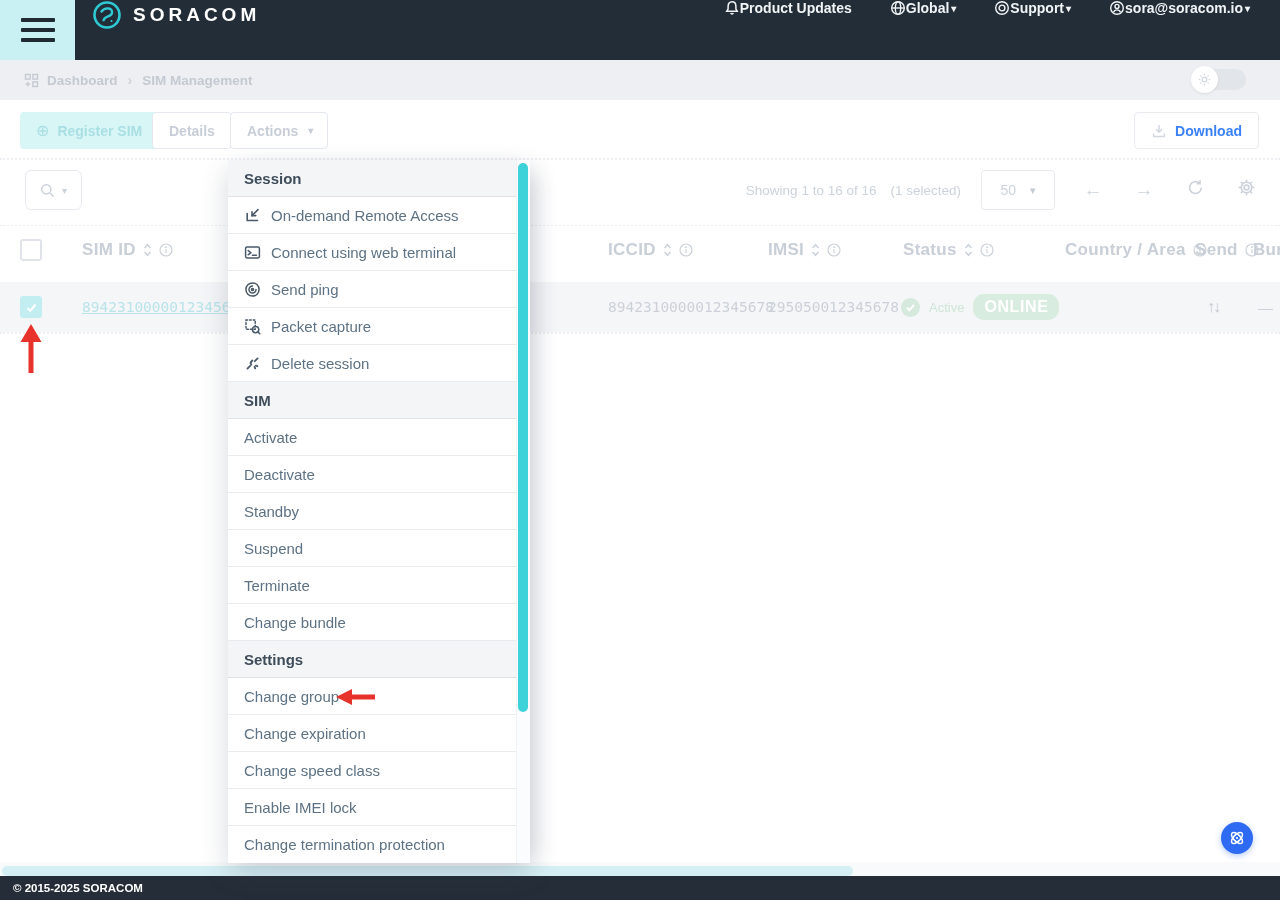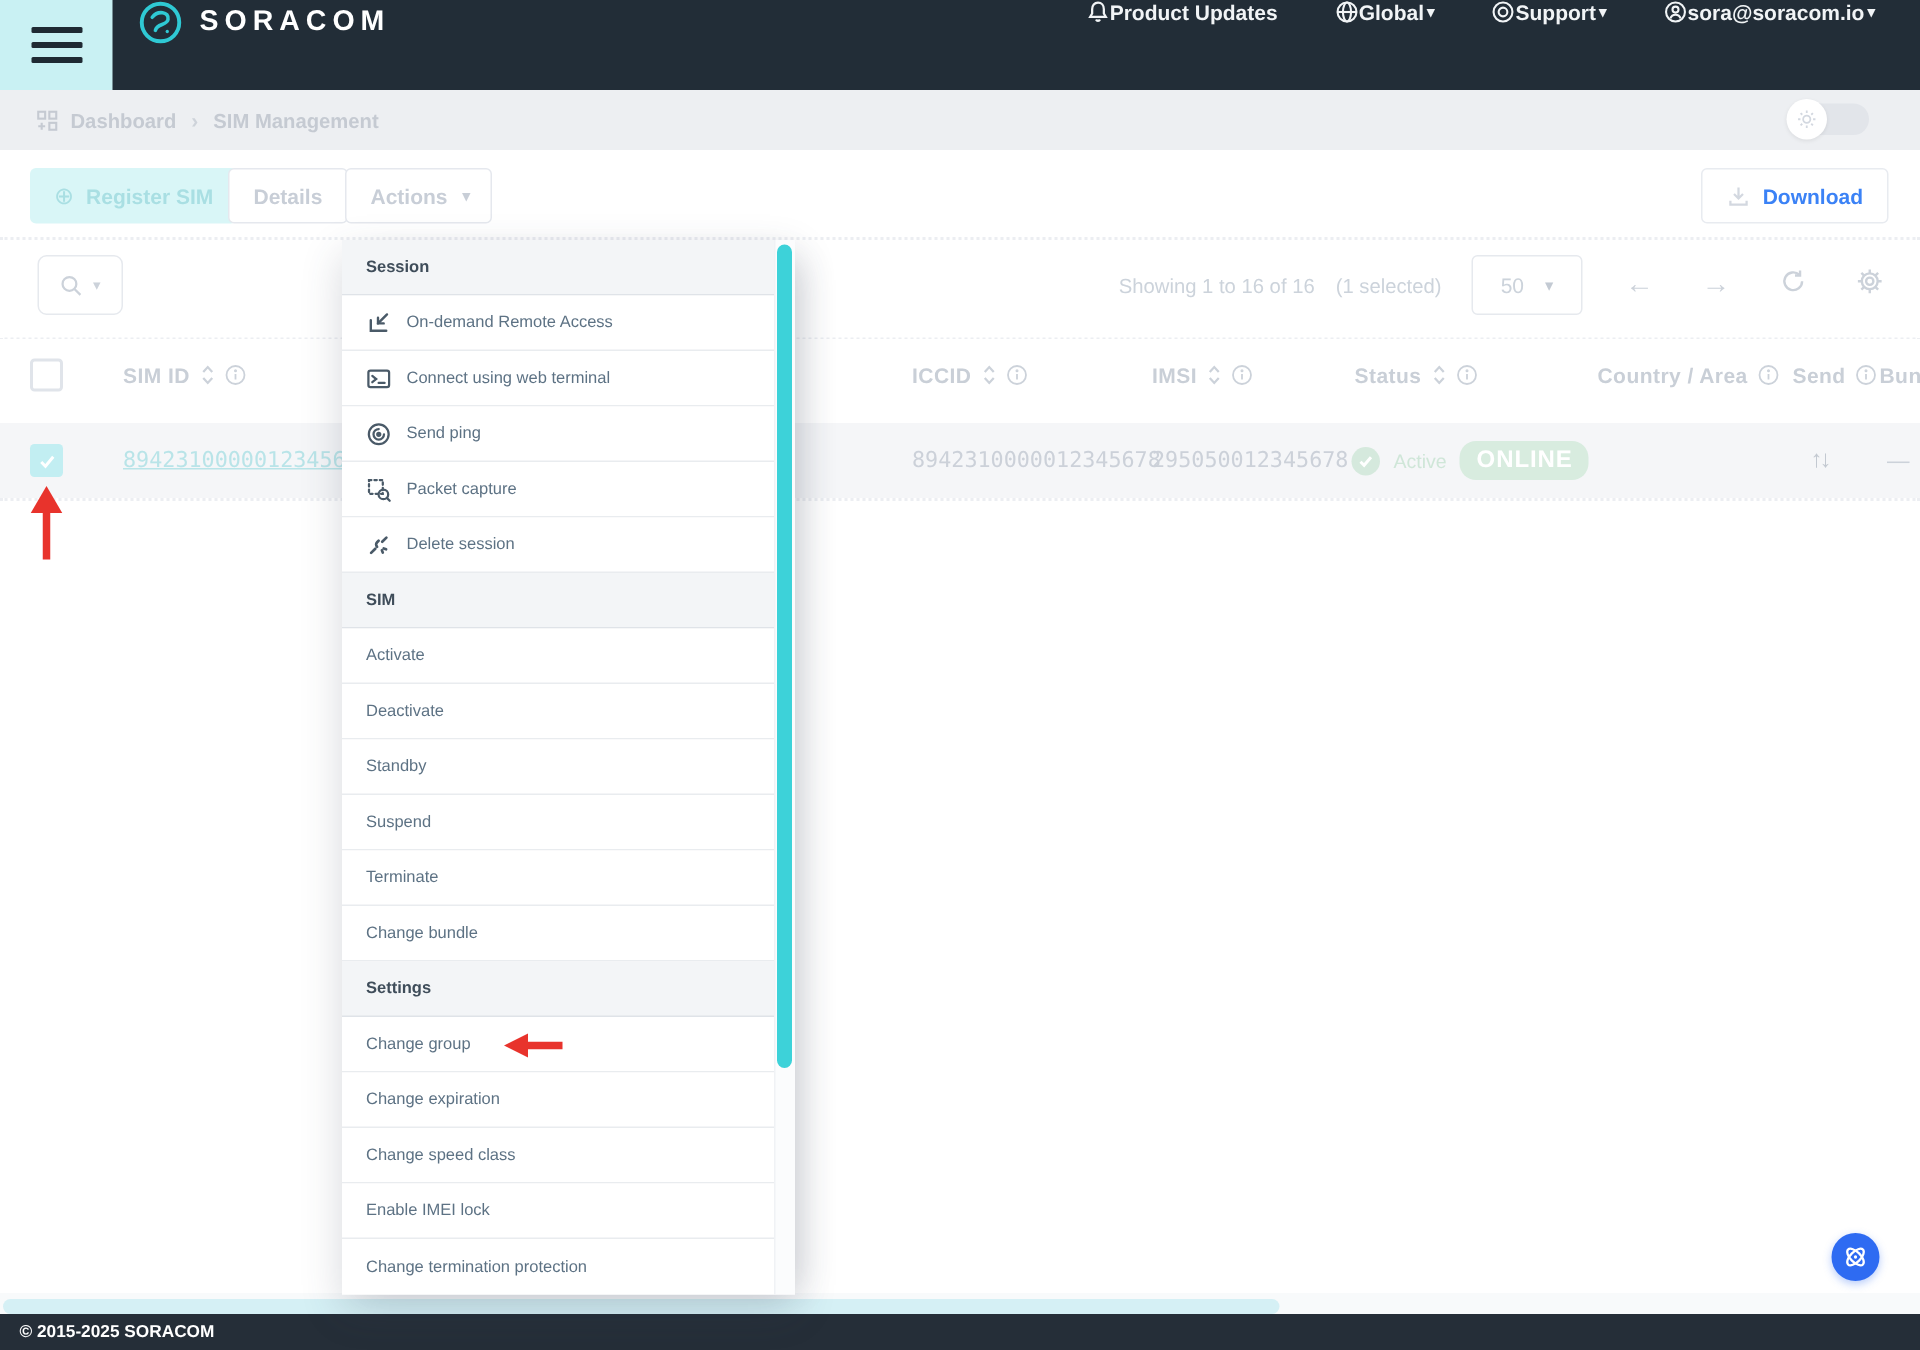--- a/index.html
+++ b/index.html
@@ -39,39 +39,39 @@
   .searchbox { position:absolute; left:25px; top:170px; width:57px; height:40px; border:1px solid #e6e9ee; border-radius:6px; background:#fff; display:flex; align-items:center; justify-content:center; gap:5px; color:#ccd2da; cursor:pointer; }
   .pagerow { position:absolute; top:170px; right:21px; height:40px; display:flex; align-items:center; color:#ccd3db; font-size:13.5px; }
   .pagerow .sel-note { margin-left:14px; }
   .pagesize { width:74px; height:40px; border:1px solid #e6e9ee; border-radius:4px; margin-left:20px; display:flex; align-items:center; justify-content:center; gap:12px; font-size:14px; cursor:pointer; color:#ccd3db; }
   .pagesize .caret { color:#c3cad3; font-size:11px; }
   .pg-ico { width:26px; text-align:center; margin-left:25px; font-size:19px; color:#ccd2da; cursor:pointer; }
   .pg-ico svg { stroke:#ccd2da; }
 
   
   .thead { position:absolute; top:226px; left:0; width:1280px; height:48px; background:#fff; }
-  .hc { position:absolute; top:0; height:100%; display:flex; align-items:center; gap:7px; color:#c9cfd7; font-size:14px; font-weight:700; letter-spacing:.3px; }
+  .hc { position:absolute; top:0; height:100%; display:flex; align-items:center; gap:7px; color:#c9cfd7; font-size:17px; font-weight:700; letter-spacing:.3px; }
   .info-ico, .sort-ico { display:inline-flex; cursor:pointer; }
   .checkbox { position:absolute; left:20px; top:13px; width:22px; height:22px; border:2px solid #e0e4ea; border-radius:3px; background:#fff; cursor:pointer; }
   .trow { position:absolute; top:282px; left:0; width:1280px; height:50px; background:#f5f6f8; }
   .checkbox.checked { border:none; background:#c2eef2; display:flex; align-items:center; justify-content:center; }
   .rc { position:absolute; top:0; height:100%; display:flex; align-items:center; }
   .mono { font-family:"DejaVu Sans Mono", monospace; font-size:14.5px; color:#ccd1d9; }
   .simlink { text-decoration:underline; color:#b9e4e8; cursor:pointer; }
   .status-cell { gap:9px; }
   .st-check { width:19px; height:19px; border-radius:50%; background:#d5e9dd; display:flex; align-items:center; justify-content:center; }
   .st-label { color:#cfe6d8; font-size:13px; }
   .st-pill { background:#d8ecdf; color:#ffffff; font-size:16px; font-weight:700; letter-spacing:.6px; border-radius:11px; padding:4px 11px; }
   .plan-glyph { color:#c3c9d1; font-size:16px; letter-spacing:-2px; }
   .dash { color:#ccd2da; font-size:15px; }
 
   
   .menu { position:absolute; left:228px; top:160px; width:302px; height:703px; background:#ffffff; z-index:20; box-shadow:0 10px 26px rgba(55,65,85,.20), 14px 4px 22px -10px rgba(55,65,85,.14); }
   .menu-list { position:absolute; left:0; top:0; width:288px; height:100%; }
-  .mrow { height:37px; display:flex; align-items:center; padding-left:16px; border-bottom:1px solid #e9ecef; font-size:11px; }
+  .mrow { height:37px; display:flex; align-items:center; padding-left:16px; border-bottom:1px solid #e9ecef; font-size:15px; }
   .mrow:last-child { border-bottom:none; }
   .mh { background:#f3f5f7; color:#3f4d5a; font-weight:700; border-bottom:1px solid #dfe3e8; }
   .mi { color:#5d7284; gap:10px; cursor:pointer; background:#fff; }
   .mi svg { stroke:#4a5a68; flex:none; }
   .menu-track { position:absolute; right:0; top:0; width:14px; height:100%; background:#fbfcfd; border-left:1px solid #f0f2f5; }
   .menu-thumb { position:absolute; right:2px; top:3px; width:10px; height:549px; background:#3dd2d9; border-radius:5px; cursor:pointer; }
 
   
   .arrow-up { position:absolute; left:18px; top:323px; z-index:30; }
   .arrow-left { position:absolute; left:335px; top:687px; z-index:30; }

